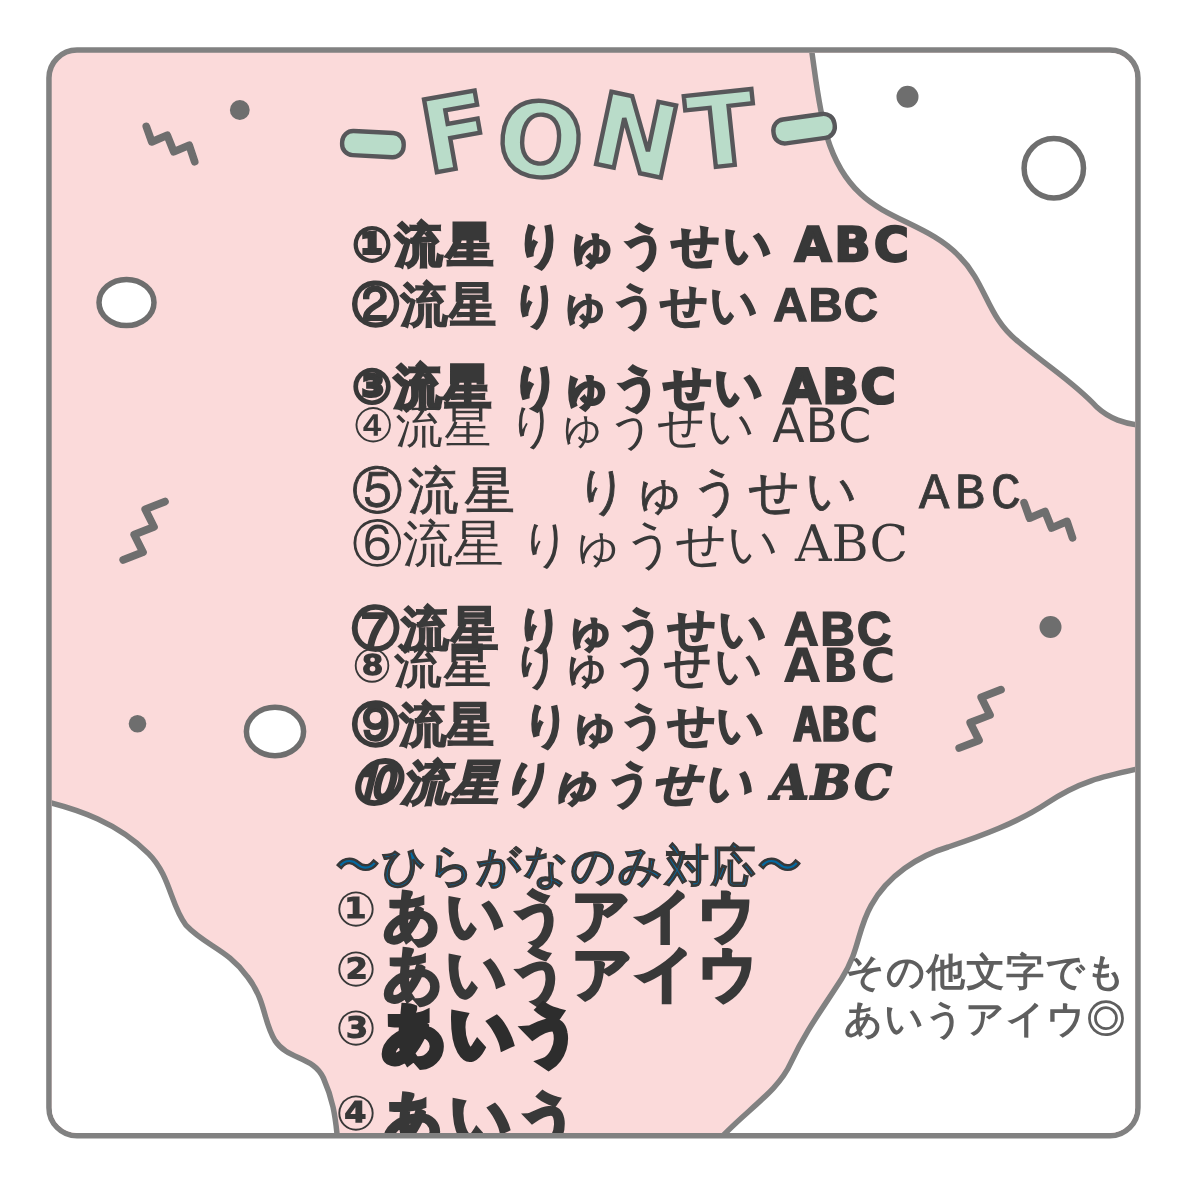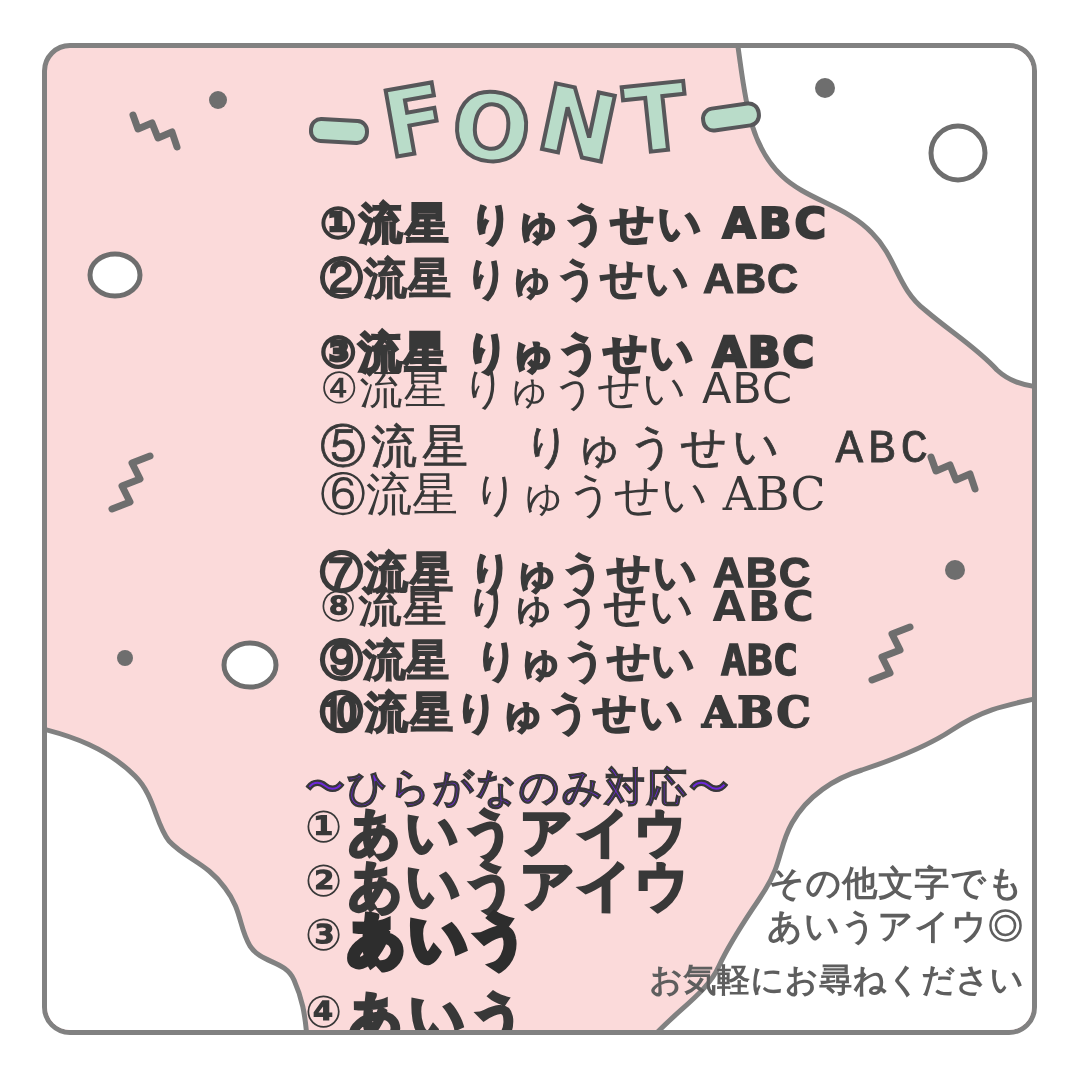--- a/index.html
+++ b/index.html
@@ -32,25 +32,25 @@
         line-height:1.1;font-family:"DejaVu Sans",sans-serif;}
   .f1{top:152px;font-weight:bold;-webkit-text-stroke:2.2px #383838;letter-spacing:3px;}
   .f2{top:207px;font-weight:bold;font-family:"Liberation Sans",sans-serif;-webkit-text-stroke:1.2px #3a3a3a;letter-spacing:1px;}
   .f3{top:260px;font-weight:bold;-webkit-text-stroke:2.6px #383838;letter-spacing:2px;margin-top:21px;}
   .f4{top:317px;font-weight:normal;letter-spacing:1px;}
   .f5{top:377px;font-size:46px;font-family:Liberation Mono, monospace;-webkit-text-stroke:0.8px #3a3a3a;letter-spacing:5px;}
   .f6{top:421px;font-size:46px;font-family:"DejaVu Serif","Liberation Serif",serif;}
   .f7{top:480px;font-weight:bold;font-family:"Liberation Sans",sans-serif;-webkit-text-stroke:1.6px #3a3a3a;letter-spacing:2px;margin-top:21px;}
   .f8{top:535px;font-weight:bold;letter-spacing:2px;}
   .f9{top:589px;font-weight:bold;font-family:"DejaVu Sans Mono",monospace;-webkit-text-stroke:1.4px #3a3a3a;}
-  .f10{top:641px;font-weight:bold;font-family:"DejaVu Serif",serif;-webkit-text-stroke:1.8px #383838;letter-spacing:2px;}
+  .f10{top:641px;font-weight:bold;font-style:italic;font-family:"DejaVu Serif",serif;-webkit-text-stroke:1.8px #383838;letter-spacing:2px;}
 
   
   .hira-head{position:absolute;left:258px;top:712px;font-size:40px;font-weight:bold;
-        color:#6d28d9;-webkit-text-stroke:1px #383838;letter-spacing:2px;white-space:nowrap;}
+        color:#0369a1;-webkit-text-stroke:1px #383838;letter-spacing:2px;white-space:nowrap;}
   .hline{position:absolute;left:258px;white-space:nowrap;color:#383838;}
   .hline .num{font-size:44px;font-weight:bold;-webkit-text-stroke:0;vertical-align:8px;margin-right:6px;}
   .h1s{top:750px;}  .h1s .txt{font-size:52px;font-weight:bold;-webkit-text-stroke:3px #383838;letter-spacing:4px;}
   .h2s{top:802px;}  .h2s .txt{font-size:54px;font-weight:bold;font-family:"Liberation Sans",sans-serif;-webkit-text-stroke:3px #383838;letter-spacing:2px;}
   .h3s{top:854px;}  .h3s .txt{font-size:56px;font-weight:bold;color:#ffffff;-webkit-text-stroke:7px #2d2d2d;letter-spacing:4px;}
   .h4s{top:933px;}  .h4s .txt{font-size:54px;font-weight:bold;font-family:"DejaVu Serif",serif;-webkit-text-stroke:4px #383838;letter-spacing:6px;}
 
   
   .note{position:absolute;right:8px;white-space:nowrap;color:#5e5e5e;font-weight:bold;
         font-family:"Liberation Sans",sans-serif;text-align:center;}
@@ -105,16 +105,15 @@
     <div class="line f10"><span>⑩</span><span>流星りゅうせい ABC</span></div>
 
     <div class="hira-head">〜ひらがなのみ対応〜</div>
     <div class="hline h1s"><span class="num">①</span><span class="txt">あいうアイウ</span></div>
     <div class="hline h2s"><span class="num">②</span><span class="txt">あいうアイウ</span></div>
     <div class="hline h3s"><span class="num">③</span><span class="txt">あいう</span></div>
     <div class="hline h4s"><span class="num">④</span><span class="txt">あいう</span></div>
 
     <div class="note n1">その他文字でも</div>
     <div class="note n2">あいうアイウ◎</div>
-    <div class="note n3">お気軽にお尋ねください</div>
 
   </div>
 </div>
 
 </body></html>

